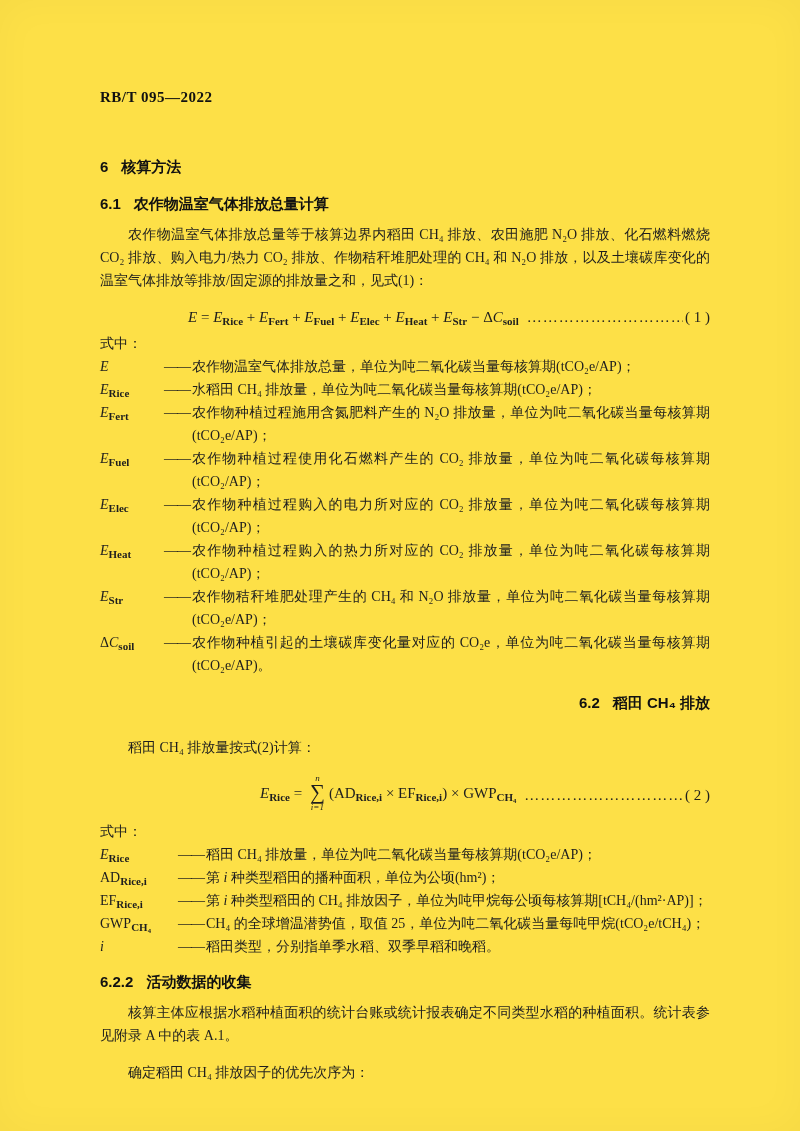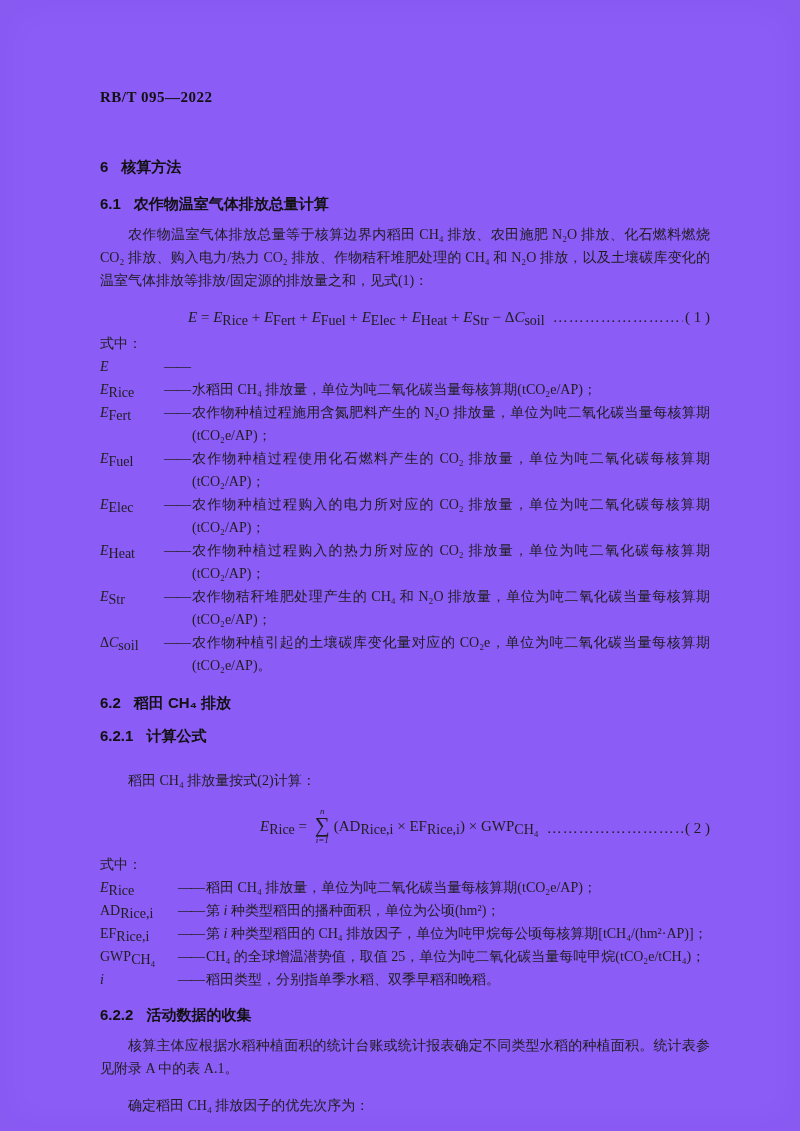--- a/index.html
+++ b/index.html
@@ -4,21 +4,21 @@
 <style>
   html,body{margin:0;padding:0;}
   body{
     width:800px;height:1131px;
     background:#f4f4f2;
     font-family:"Liberation Serif","DejaVu Serif",serif;
   }
   .page{
     position:relative;
     width:800px;height:1131px;
-    background:#8b5cf6;
+    background:#fde047;
     color:#1e1e1e;
     overflow:hidden;
     box-shadow:inset 0 0 40px rgba(0,0,0,0.03);
   }
   .content{
     padding:86px 90px 0 100px;
     font-size:14px;
     line-height:23px;
   }
   .doc-header{
@@ -30,21 +30,21 @@
   .sec-head{
     font-family:"Liberation Sans","DejaVu Sans",sans-serif;
     font-weight:bold;
     font-size:15px;
     color:#111;
     line-height:19px;
   }
   .sec-head .sec-num{margin-right:13px;}
   .h6{margin-top:48px;}
   .h61{margin-top:18px;}
-  .h62{margin-top:16px;}
+  .h62{margin-top:16px;text-align:right;}
   .h621,.h622,.h623{margin-top:14px;}
   .para{
     margin-top:10px;
     text-indent:2em;
     text-align:justify;
   }
   .caption{margin-top:24px;text-indent:2em;}
   .where-label{margin-top:3px;}
   
   .formula-line{
@@ -61,24 +61,25 @@
   .f-expr i{font-family:"Liberation Serif",serif;}
   .f-dots{
     flex:1 1 0;
     overflow:hidden;
     white-space:nowrap;
     letter-spacing:1px;
     margin:0 2px 0 8px;
   }
   .f-num{flex:0 0 auto;}
   sub{
-    font-size:14px;
+    font-size:11px;
     line-height:0;
     font-style:normal;
     vertical-align:-3px;
+    font-weight:bold;
   }
   .sum{
     display:inline-flex;
     flex-direction:column;
     align-items:center;
     vertical-align:middle;
     line-height:1;
     margin:0 4px;
     position:relative;
     top:-2px;
@@ -118,20 +119,21 @@
       <span class="f-dots">………………………………………………</span>
       <span class="f-num">( 1 )</span>
     </div>
 
     <div class="where-label">式中：</div>
 
     <div class="def-list">
       <div class="def-row">
         <span class="def-sym"><i>E</i></span>
         <span class="def-dash">——</span>
+        <span class="def-text">农作物温室气体排放总量，单位为吨二氧化碳当量每核算期(tCO₂e/AP)；</span>
       </div>
       <div class="def-row">
         <span class="def-sym"><i>E</i><sub>Rice</sub></span>
         <span class="def-dash">——</span>
         <span class="def-text">水稻田 CH₄ 排放量，单位为吨二氧化碳当量每核算期(tCO₂e/AP)；</span>
       </div>
       <div class="def-row">
         <span class="def-sym"><i>E</i><sub>Fert</sub></span>
         <span class="def-dash">——</span>
         <span class="def-text">农作物种植过程施用含氮肥料产生的 N₂O 排放量，单位为吨二氧化碳当量每核算期(tCO₂e/AP)；</span>
@@ -160,23 +162,20 @@
         <span class="def-sym">Δ<i>C</i><sub>soil</sub></span>
         <span class="def-dash">——</span>
         <span class="def-text">农作物种植引起的土壤碳库变化量对应的 CO₂e，单位为吨二氧化碳当量每核算期(tCO₂e/AP)。</span>
       </div>
     </div>
 
     <div class="sec-head h62">
       <span class="sec-num">6.2</span><span>稻田 CH₄ 排放</span>
     </div>
 
-    <div class="sec-head h621">
-      <span class="sec-num">6.2.1</span><span>计算公式</span>
-    </div>
 
     <p class="caption">稻田 CH₄ 排放量按式(2)计算：</p>
 
     <div class="formula-line f2">
       <span class="f-indent"></span>
       <span class="f-expr"><i>E</i><sub>Rice</sub> = <span class="sum">
             <span class="sum-top">n</span>
             <span class="sum-sigma">∑</span>
             <span class="sum-bottom">i=1</span>
           </span>(AD<sub>Rice,i</sub> × EF<sub>Rice,i</sub>) × GWP<sub>CH₄</sub></span>

